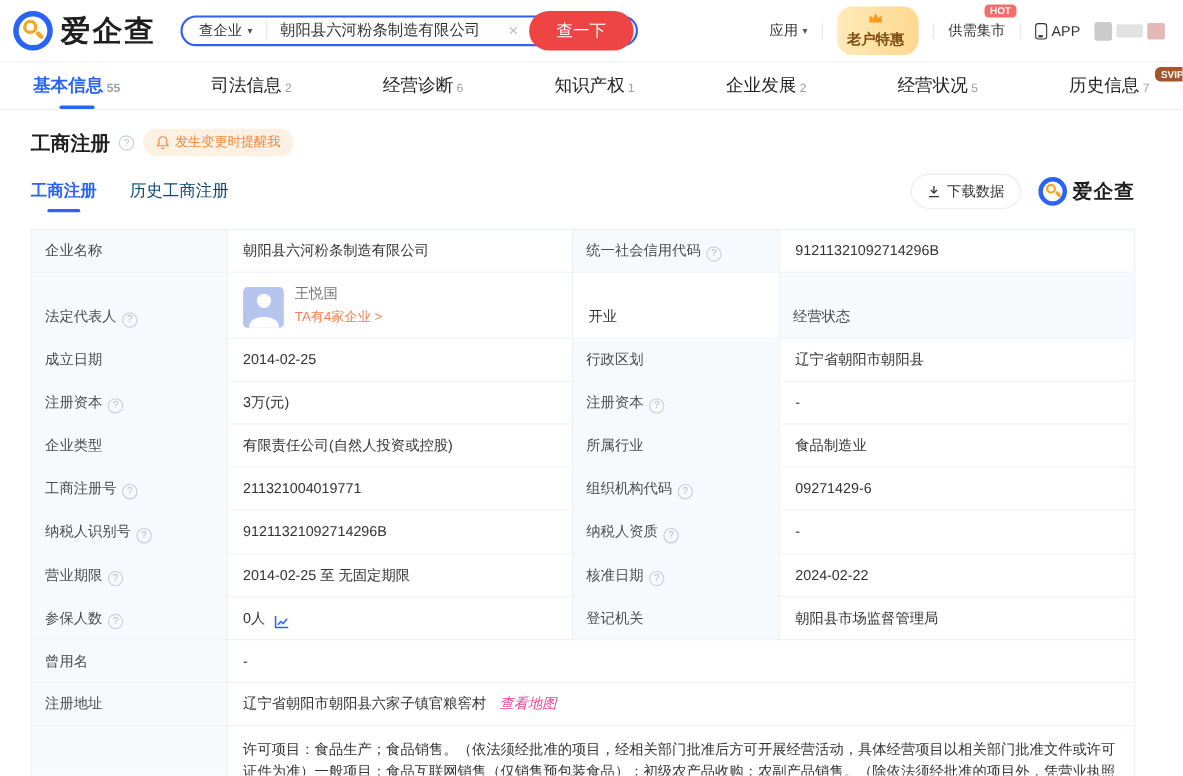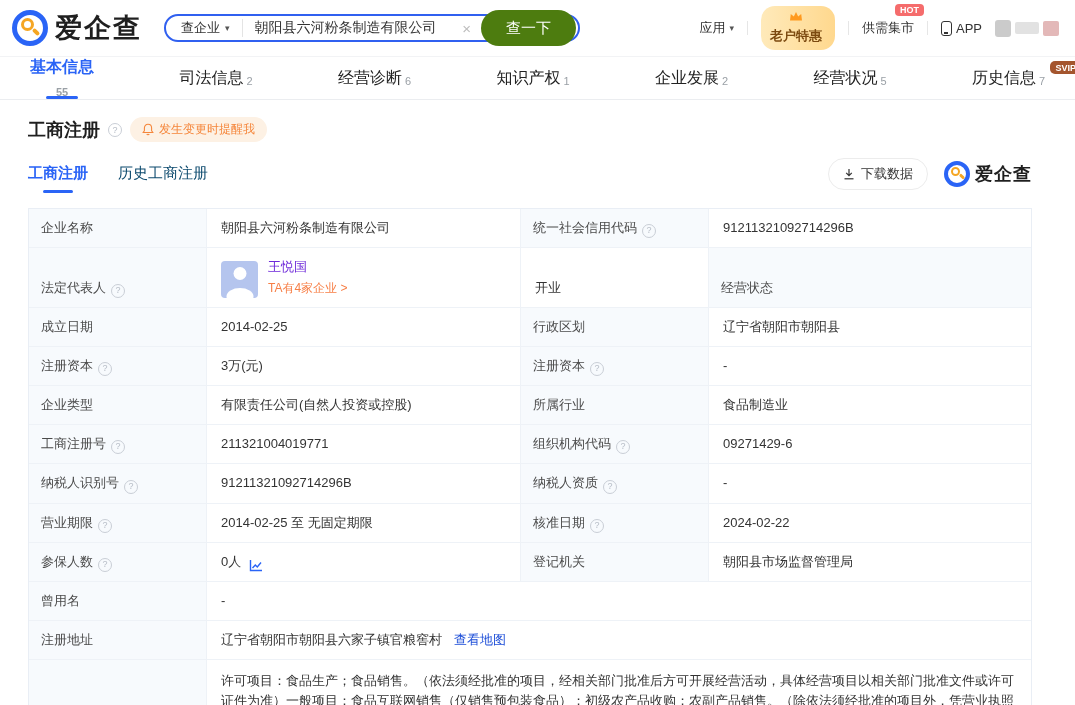--- a/index.html
+++ b/index.html
@@ -25,21 +25,21 @@
   .wm-text { font-size:18px; font-weight:bold; color:#1f1f1f; letter-spacing:1px; }
 
   .search { display:flex; align-items:center; width:416px; height:28px;
     border:2px solid #3060f0; border-radius:22px; padding-left:15px; background:#fff; }
   .search-cat { display:flex; align-items:center; gap:5px; font-size:13px; color:#333; cursor:pointer; white-space:nowrap; }
   .caret { font-size:9px; color:#555; }
   .search-sep { width:1px; height:18px; background:#e4e4e4; margin:0 12px; }
   .search-value { flex:1; border:none; outline:none; font-size:14px; color:#333;
     font-family:inherit; background:transparent; min-width:0; }
   .search-clear { color:#bdbdbd; font-size:15px; margin:0 10px; cursor:pointer; }
-  .search-btn { height:36px; padding:0 25px; margin-right:2px; background:#4d7c0f; color:#fff;
+  .search-btn { height:36px; padding:0 25px; margin-right:2px; background:#ef4444; color:#fff;
     border:none; border-radius:18px; font-size:15px; cursor:pointer; white-space:nowrap; }
 
   .top-nav { margin-left:auto; display:flex; align-items:center; gap:13px; font-size:13px; color:#333; }
   .nav-item { display:flex; align-items:center; gap:4px; cursor:pointer; white-space:nowrap; }
   .nav-sep { width:1px; height:14px; background:#e6e6e6; }
   .promo-pill { display:flex; align-items:center; gap:5px; background:linear-gradient(90deg,#ffeaba,#ffd88e);
     border-radius:14px; padding:5px 13px 5px 9px; color:#7c4a10; font-weight:bold; cursor:pointer;flex-direction:column; }
   .market { position:relative; }
   .hot-badge { position:absolute; top:-15px; right:-10px; background:#f56c6c; color:#fff;
     font-size:9px; font-weight:bold; padding:1px 5px; border-radius:4px; }
@@ -50,21 +50,21 @@
   .redacted .r1 { width:16px; height:17px; background:#cbcbcb; border-radius:3px; }
   .redacted .r2 { width:24px; height:12px; background:#e2e2e2; border-radius:2px; }
   .redacted .r3 { width:16px; height:15px; background:#e3b8b8; border-radius:2px; }
 
   
   .tabbar { height:44px; display:flex; justify-content:space-between; align-items:stretch;
     padding:0 30px; border-top:1px solid #f2f3f5; border-bottom:1px solid #ebedf0; }
   .tab { position:relative; display:flex; align-items:center; gap:3px; font-size:16px;
     color:#222; cursor:pointer; }
   .tab .count { font-size:11px; color:#9aa0a6; margin-top:5px; }
-  .tab.active { color:#2a64f6; font-weight:bold;flex-direction:column; }
+  .tab.active { color:#2a64f6; font-weight:bold; }
   .tab.active::after { content:""; position:absolute; bottom:0; left:50%; transform:translateX(-50%);
     width:32px; height:3px; border-radius:2px; background:#2a64f6; }
   .svip-badge { position:absolute; top:4px; right:-36px; background:#a4552e; color:#fff;
     font-size:9px; font-weight:bold; padding:1.5px 5px; border-radius:5px; }
 
   
   .main { padding:17px 43px 0 28px; }
   .section-head { display:flex; align-items:center; gap:8px; margin-bottom:16px; }
   .section-title { font-size:18px; font-weight:bold; color:#1f1f1f; }
   .help { width:14px; height:14px; min-width:14px; border:1px solid #c9ced6; border-radius:50%;
@@ -94,23 +94,23 @@
   .tcell.lab { background:#f7fafd; color:#4a4a4a; gap:5px; padding-left:12px; }
   .tcell.val { color:#333; }
   .rep-cell { gap:10px; }
   .avatar { width:37px; height:37px; min-width:37px; border-radius:4px; background:#b5c5ee;
     position:relative; overflow:hidden; cursor:pointer; }
   .avatar::before { content:""; position:absolute; top:6px; left:50%; transform:translateX(-50%);
     width:13px; height:13px; border-radius:50%; background:#fff; }
   .avatar::after { content:""; position:absolute; bottom:-7px; left:50%; transform:translateX(-50%);
     width:27px; height:17px; border-radius:50%; background:#fff; }
   .rep-lines { display:flex; flex-direction:column; gap:2px; }
-  .blue-link { color:#6d28d9; cursor:pointer; text-decoration:none; }
+  .blue-link { color:#737373; cursor:pointer; text-decoration:none; }
   .orange-link { color:#f77e45; font-size:12px; cursor:pointer; }
-  .map-link { color:#1d4ed8; margin-left:12px; cursor:pointer; }
+  .map-link { color:#ec4899; margin-left:12px; cursor:pointer;font-style:italic; }
   .trend-icon { margin-left:8px; cursor:pointer; display:inline-flex; }
   .scope-val { padding-top:11px; padding-bottom:11px; }
 </style>
 </head>
 <body>
 
 <div class="header">
   <div class="logo">
     <span class="qlogo lg">
       <span class="q-ring"></span>

